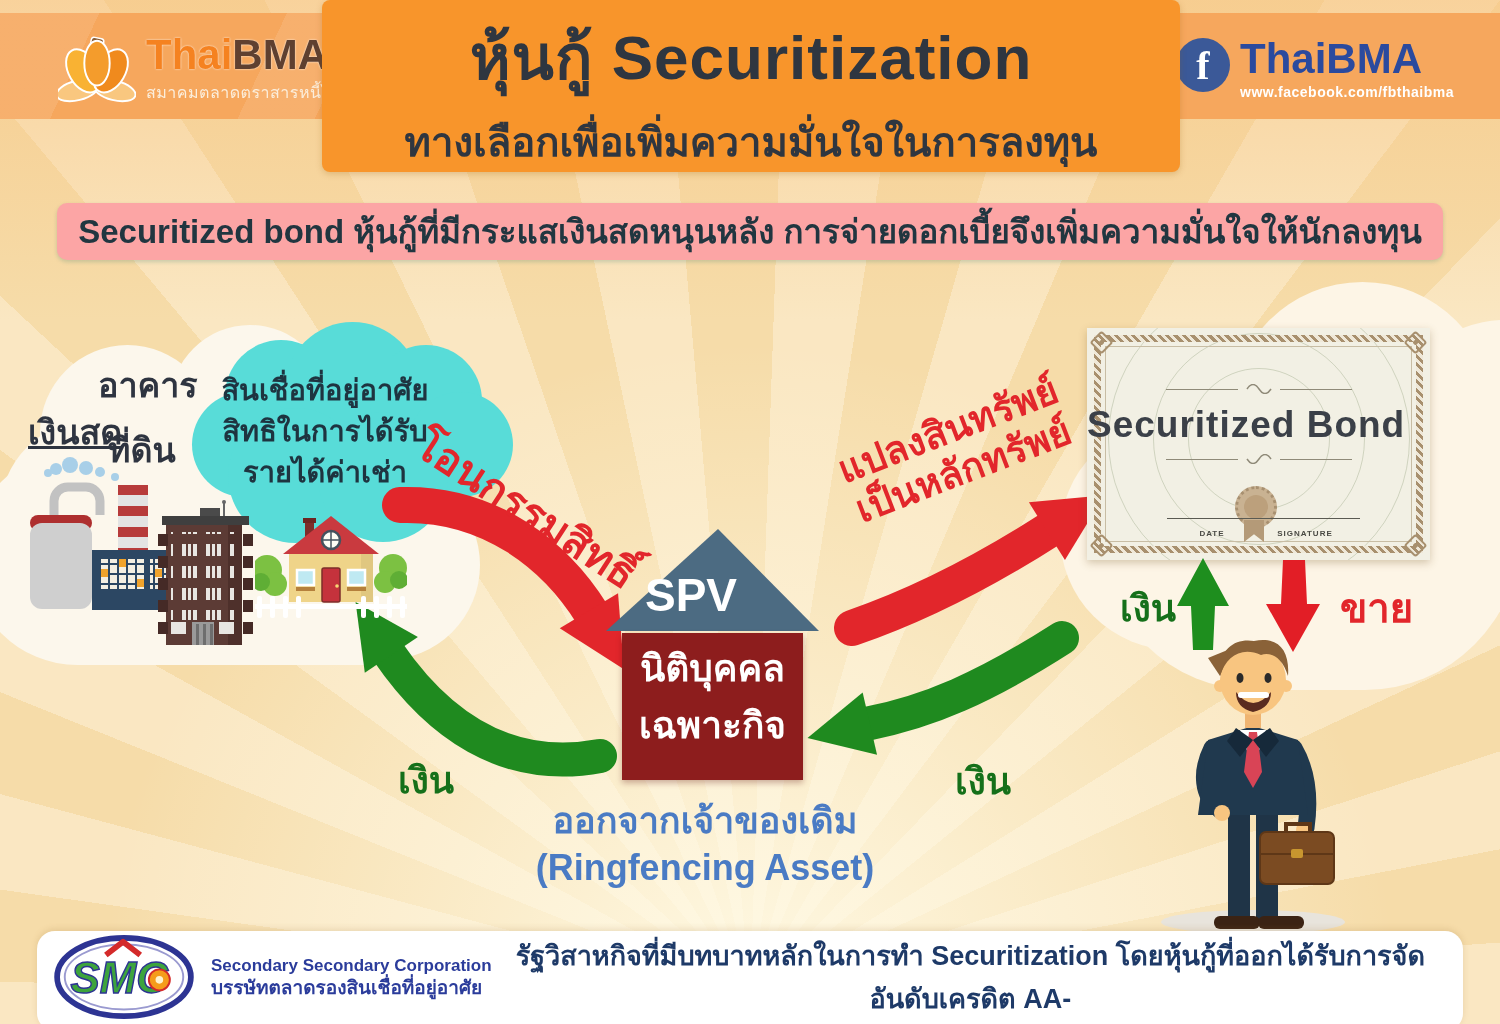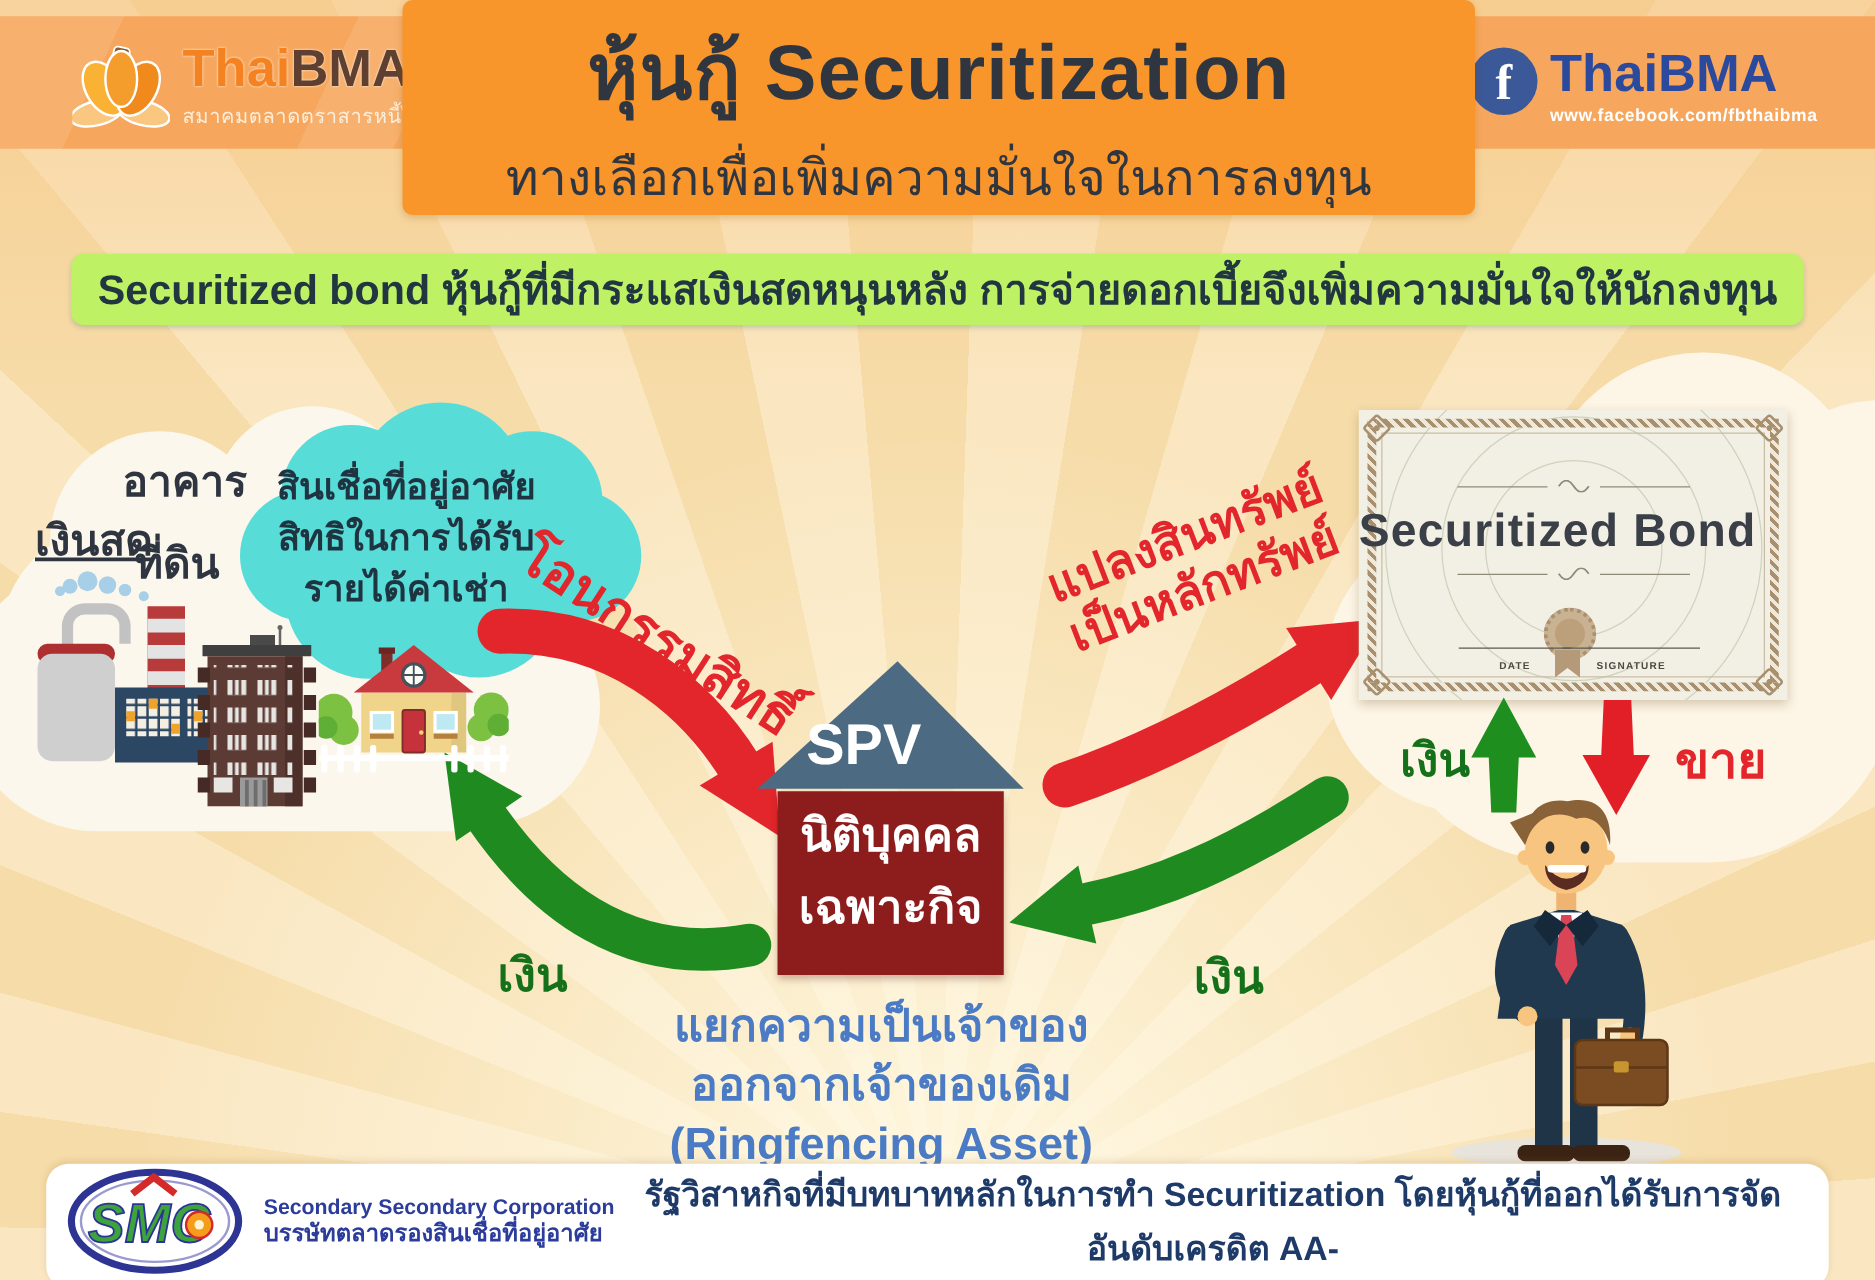--- a/index.html
+++ b/index.html
@@ -25,33 +25,33 @@
   .cl-right .puff{background:#FDF5E6;}
   .cl-teal .puff{background:#58DCD8;}
   .z1{z-index:1}.z2{z-index:2}.z3{z-index:3}.z4{z-index:4}.z5{z-index:5}.z6{z-index:6}.z7{z-index:7}
 
   
   .band{left:0;right:0;top:13px;height:106px;background:#F6A75D;
     background-image:linear-gradient(115deg, rgba(255,255,255,.10) 0 90px, rgba(255,255,255,0) 90px 260px, rgba(255,255,255,.10) 260px 330px, rgba(255,255,255,0) 330px);}
   .titlebox{left:322px;top:0;width:858px;height:172px;background:#F8952B;border-radius:8px;
     box-shadow:0 2px 6px rgba(150,90,10,.25);text-align:center;color:#2F3640;}
   .titlebox .t1{margin-top:8px;font-size:62px;font-weight:bold;letter-spacing:1px;}
-  .titlebox .t2{margin-top:4px;font-size:40px;font-weight:400;}
+  .titlebox .t2{margin-top:4px;font-size:40px;font-weight:700;}
   .brand{left:58px;top:30px;display:flex;align-items:center;gap:10px;}
   .brand .nm{font-size:42px;font-weight:bold;line-height:1;}
   .brand .nm .a{color:#F58220;text-shadow:0 0 2px #fff;}
   .brand .nm .b{color:#5F4030;text-shadow:0 0 2px #fff;}
   .brand .tg{font-size:16px;color:#FBEEDC;margin-top:4px;letter-spacing:.5px;}
   .fb{right:46px;top:38px;display:flex;align-items:flex-start;gap:10px;}
   .fb .circ{width:54px;height:54px;border-radius:50%;background:#3B5998;color:#fff;
     display:flex;align-items:center;justify-content:center;font-size:40px;font-weight:bold;font-family:"Liberation Serif","DejaVu Serif",serif;}
   .fb .nm{font-size:42px;font-weight:bold;color:#2B4A9E;line-height:1;}
   .fb .url{font-size:14px;font-weight:bold;color:#FFFFFF;margin-top:4px;letter-spacing:.5px;}
 
-  .banner{left:57px;top:203px;width:1386px;height:57px;background:#bef264;border-radius:10px;
+  .banner{left:57px;top:203px;width:1386px;height:57px;background:#fca5a5;border-radius:10px;
     display:flex;align-items:center;justify-content:center;
     font-size:33px;font-weight:bold;color:#213640;box-shadow:0 2px 4px rgba(0,100,95,.2);}
 
   .lbl{position:absolute;font-weight:bold;color:#2E3440;font-size:34px;}
   .tealtext{left:202px;top:370px;width:246px;text-align:center;font-size:29px;font-weight:bold;color:#1E3440;line-height:1.42;}
 
   .arrowlabel{position:absolute;font-weight:bold;color:#E2262B;}
   .money{position:absolute;font-weight:bold;color:#15701A;font-size:37px;}
 
   .spv-body{left:622px;top:633px;width:181px;height:147px;background:#8D1D1D;box-shadow:0 3px 6px rgba(90,10,10,.3);}
@@ -375,21 +375,20 @@
   <div class="arrowlabel z6" style="left:832px;top:452px;font-size:38px;line-height:1.12;text-align:center;transform:rotate(-21deg);transform-origin:left top;">
     <div>แปลงสินทรัพย์</div>
     <div>เป็นหลักทรัพย์</div>
   </div>
   <div class="money z6" style="left:398px;top:750px;">เงิน</div>
   <div class="money z6" style="left:955px;top:751px;">เงิน</div>
   <div class="money z6" style="left:1120px;top:578px;">เงิน</div>
   <div class="arrowlabel z6" style="left:1340px;top:576px;font-size:40px;">ขาย</div>
 
   <div class="abs z6 ring">
-    <div>แยกความเป็นเจ้าของ</div>
     <div>ออกจากเจ้าของเดิม</div>
     <div>(Ringfencing Asset)</div>
   </div>
 
   <div class="abs z7 footer">
     <svg width="150" height="86" viewBox="0 0 150 90">
       <ellipse cx="75" cy="45" rx="70" ry="41" fill="#FFFFFF" stroke="#2D3493" stroke-width="6"></ellipse>
       <ellipse cx="75" cy="45" rx="62" ry="34" fill="none" stroke="#9A9AD0" stroke-width="2"></ellipse>
       <path d="M56,22 L74,8 L92,22" stroke="#D42A2A" stroke-width="6" fill="none" stroke-linejoin="round"></path>
       <text x="70" y="62" text-anchor="middle" font-size="46" font-style="italic" font-weight="bold" fill="#3DA43D" stroke="#2D3493" stroke-width="1.5">SMC</text>

